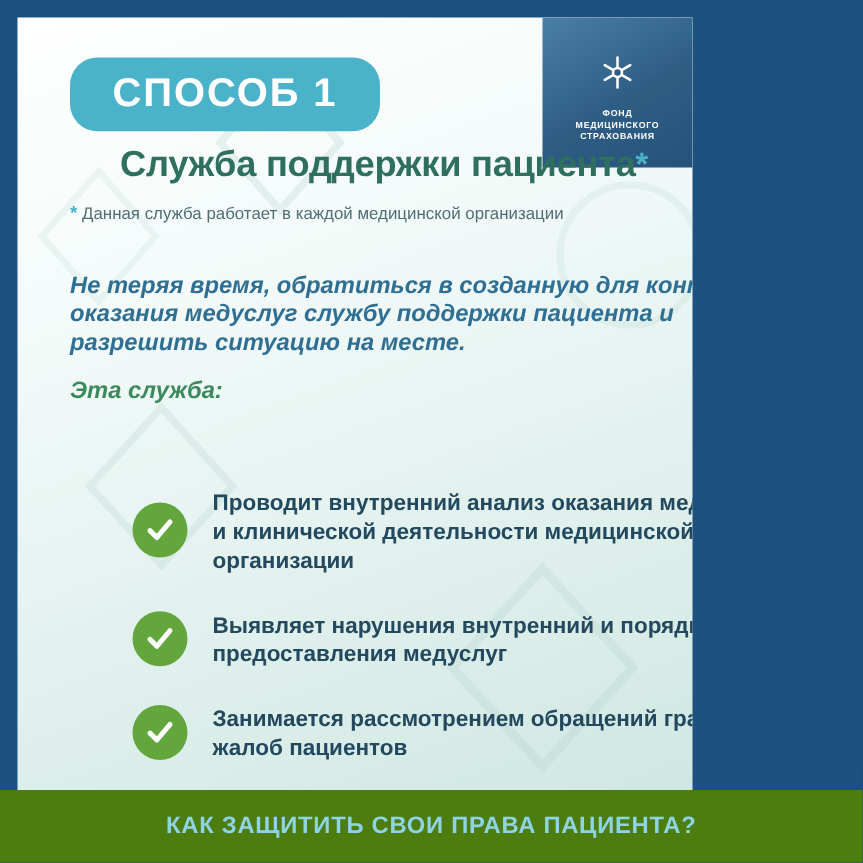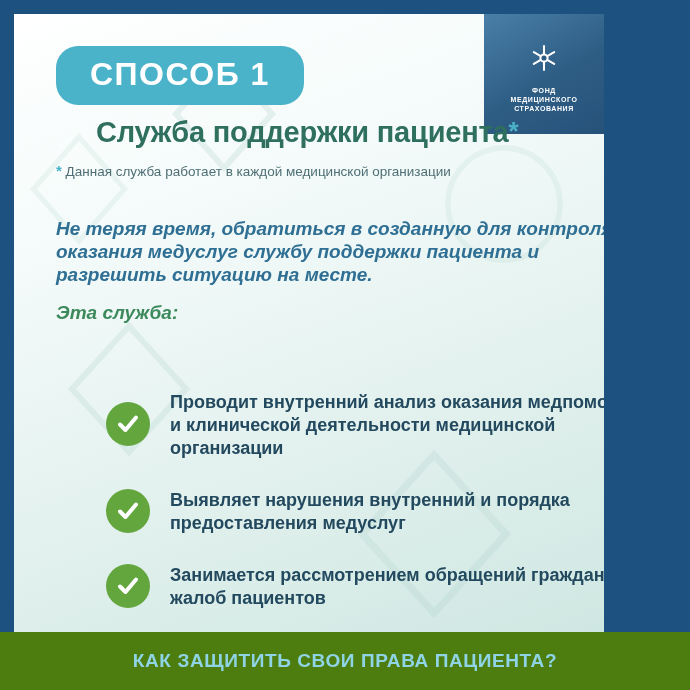--- a/index.html
+++ b/index.html
@@ -18,21 +18,21 @@
     width: 690px;
     height: 690px;
     background: #1c5180;
     box-sizing: border-box;
   }
   
   .panel {
     position: absolute;
     left: 14px;
     top: 14px;
-    width: 590px;
+    width: 540px;
     height: 618px;
     background: linear-gradient(160deg, #ffffff 0%, #f4fbfa 30%, #e4f2ef 62%, #cfe7e2 100%);
     overflow: hidden;
   }
   
   .wm {
     position: absolute;
     color: rgba(140, 190, 180, 0.18);
     font-size: 70px;
     font-weight: bold;

